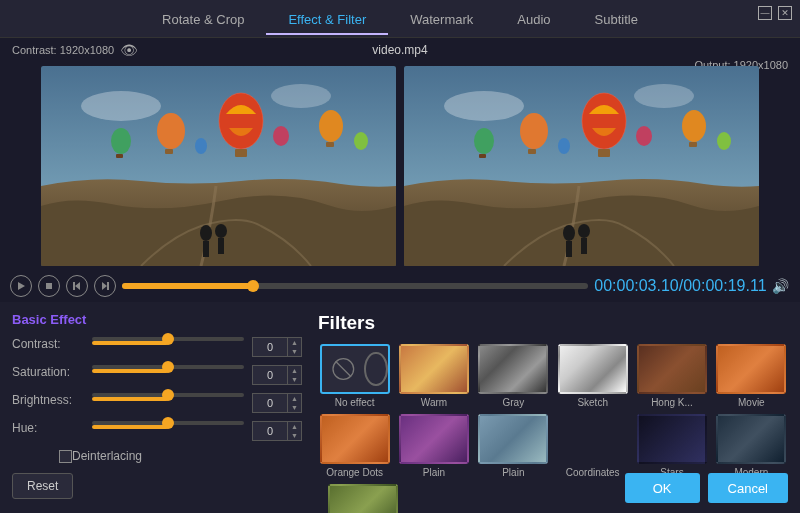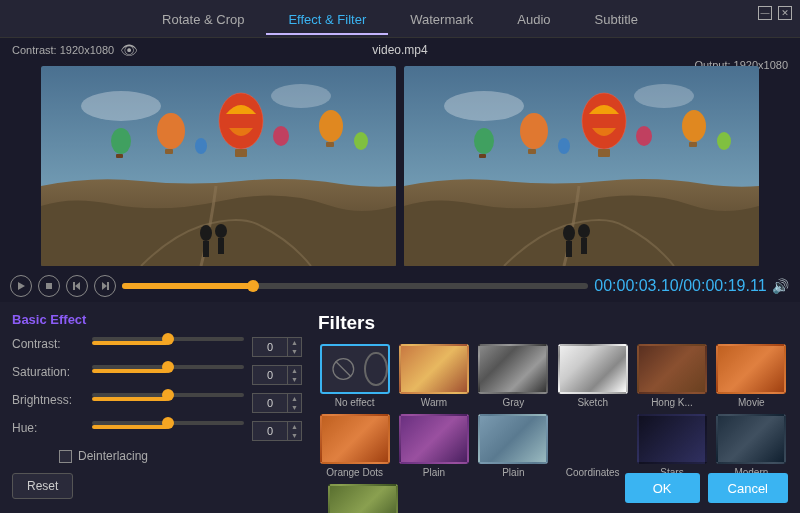--- a/index.html
+++ b/index.html
@@ -204,21 +204,20 @@
       border: none;
       color: #888;
       font-size: 7px;
       cursor: pointer;
       display: flex; align-items: center; justify-content: center;
       line-height: 1;
     }
     .deinterlacing-row {
       display: flex;
       align-items: center;
-      gap: 6px;
       margin-top: 4px;
       margin-bottom: 10px;
       padding-left: 47px;
     }
     .checkbox {
       width: 13px; height: 13px;
       border: 1px solid #888;
       background: #2a2a3a;
       cursor: pointer;
     }

